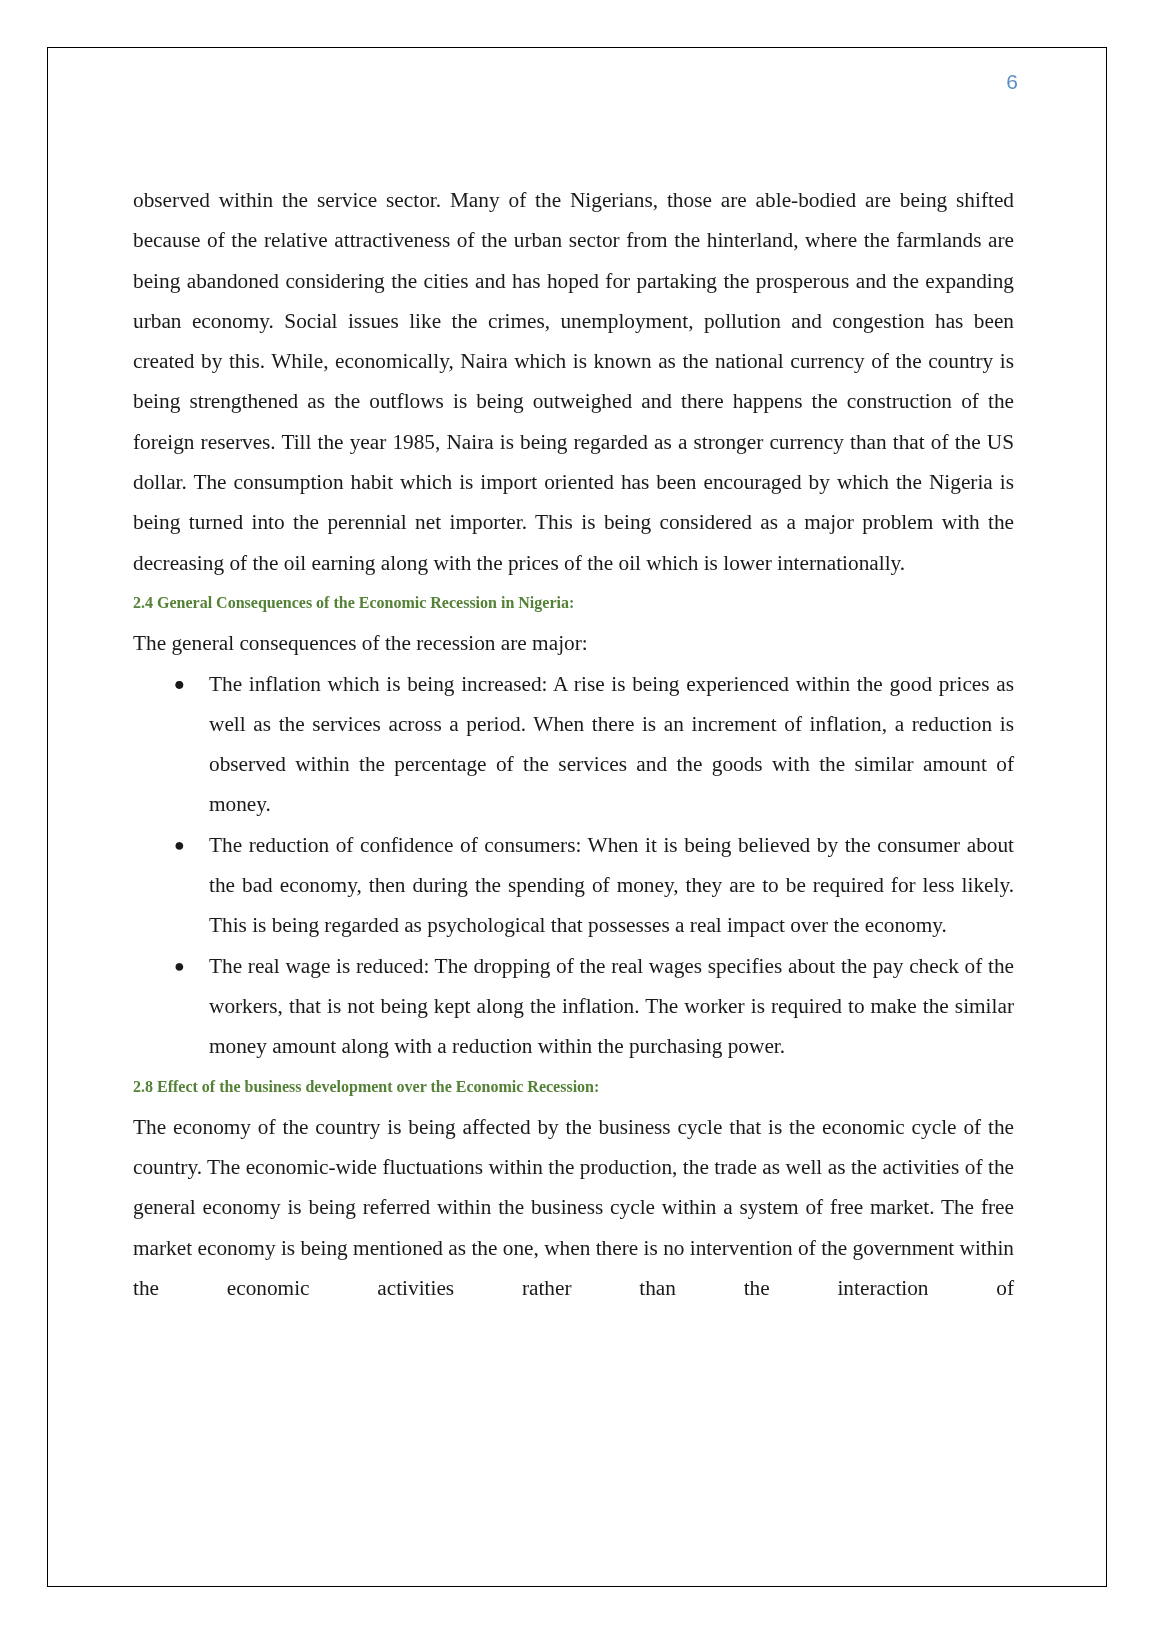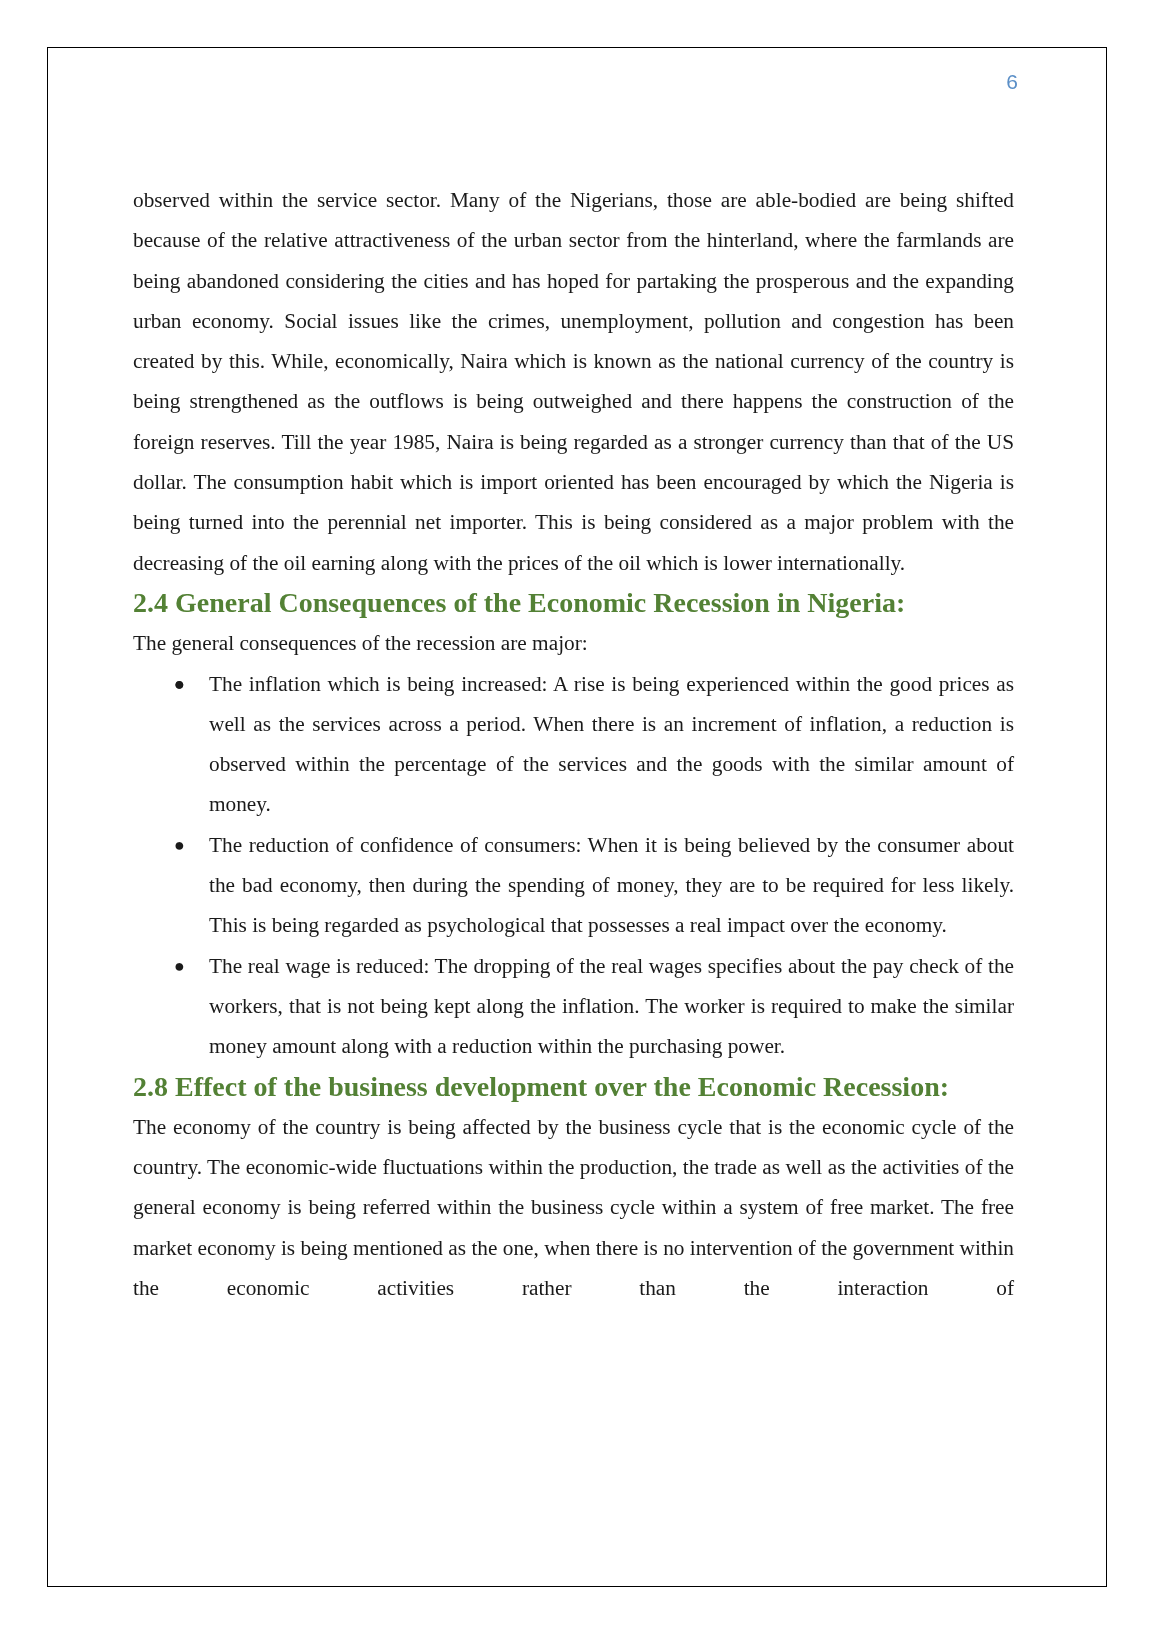--- a/index.html
+++ b/index.html
@@ -43,21 +43,21 @@
     }
     .para {
       margin: 0;
       text-align: justify;
       text-align-last: left;
     }
     .heading {
       margin: 0;
       font-weight: bold;
       color: #538135;
-      font-size: 28px;
+      font-size: 16px;
       line-height: 40.3px;
     }
     .bullet-list {
       list-style: none;
       margin: 0;
       padding: 0;
     }
     .bullet-item {
       position: relative;
       padding-left: 76px;

